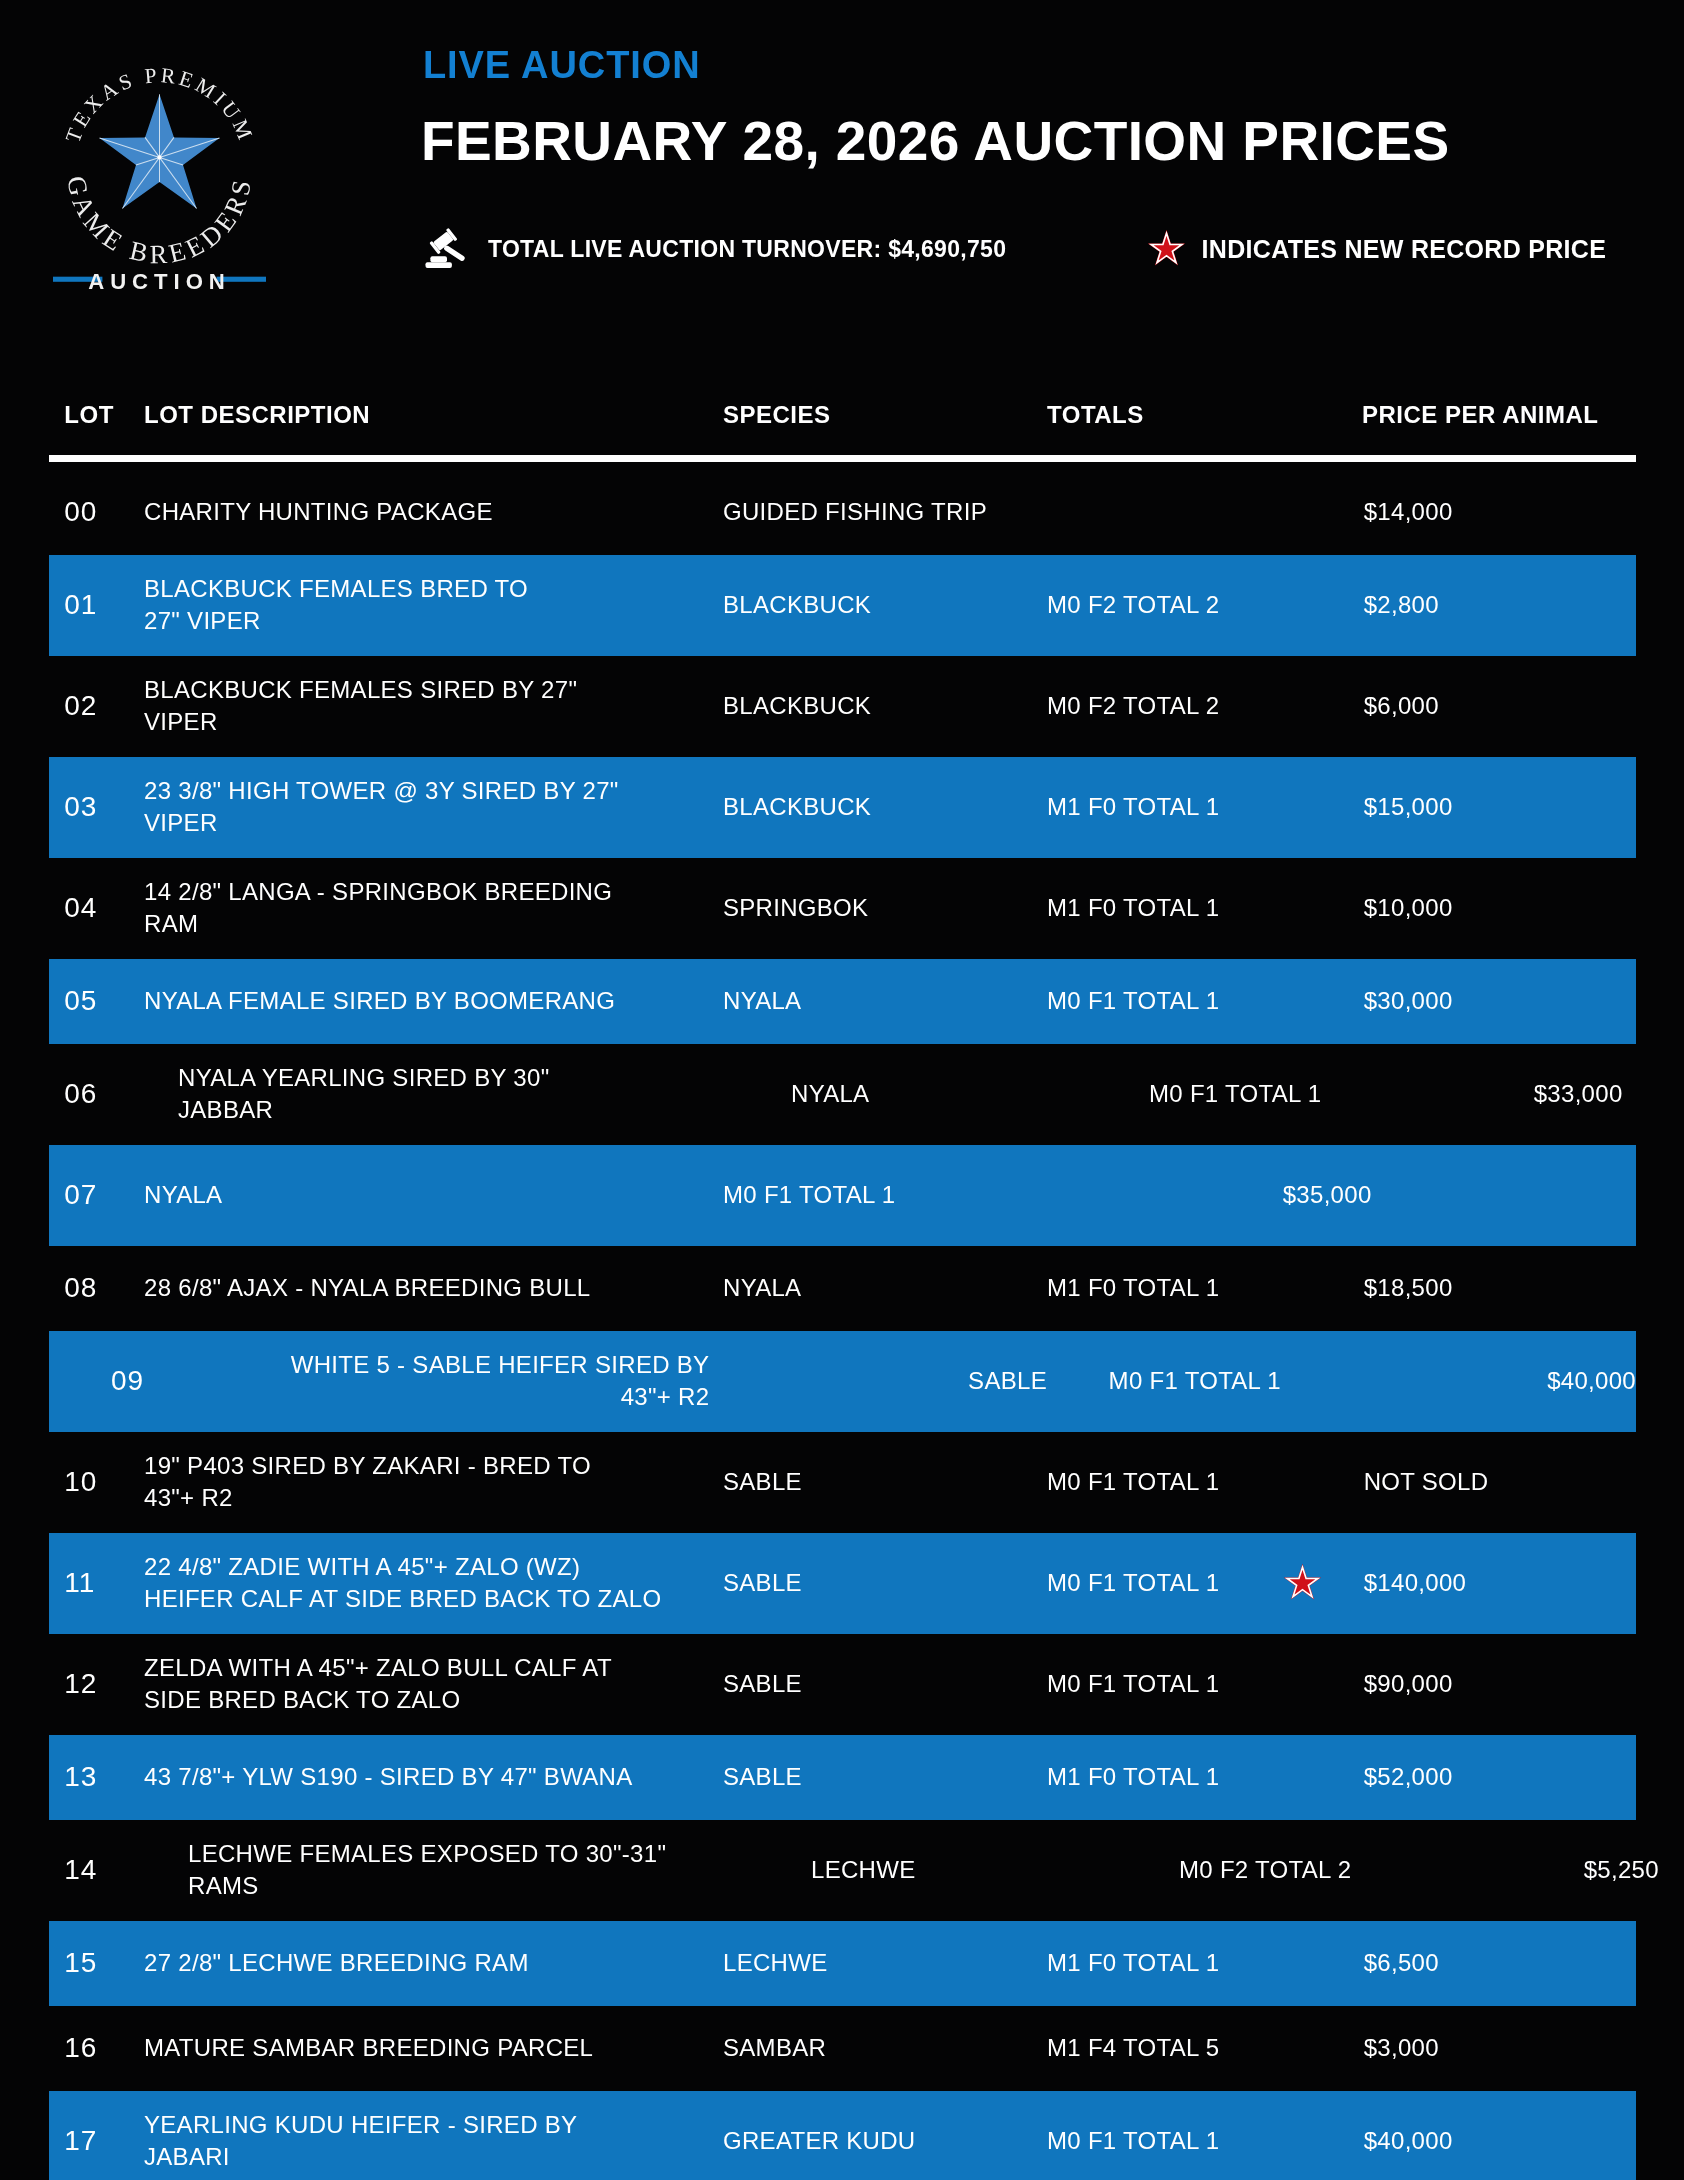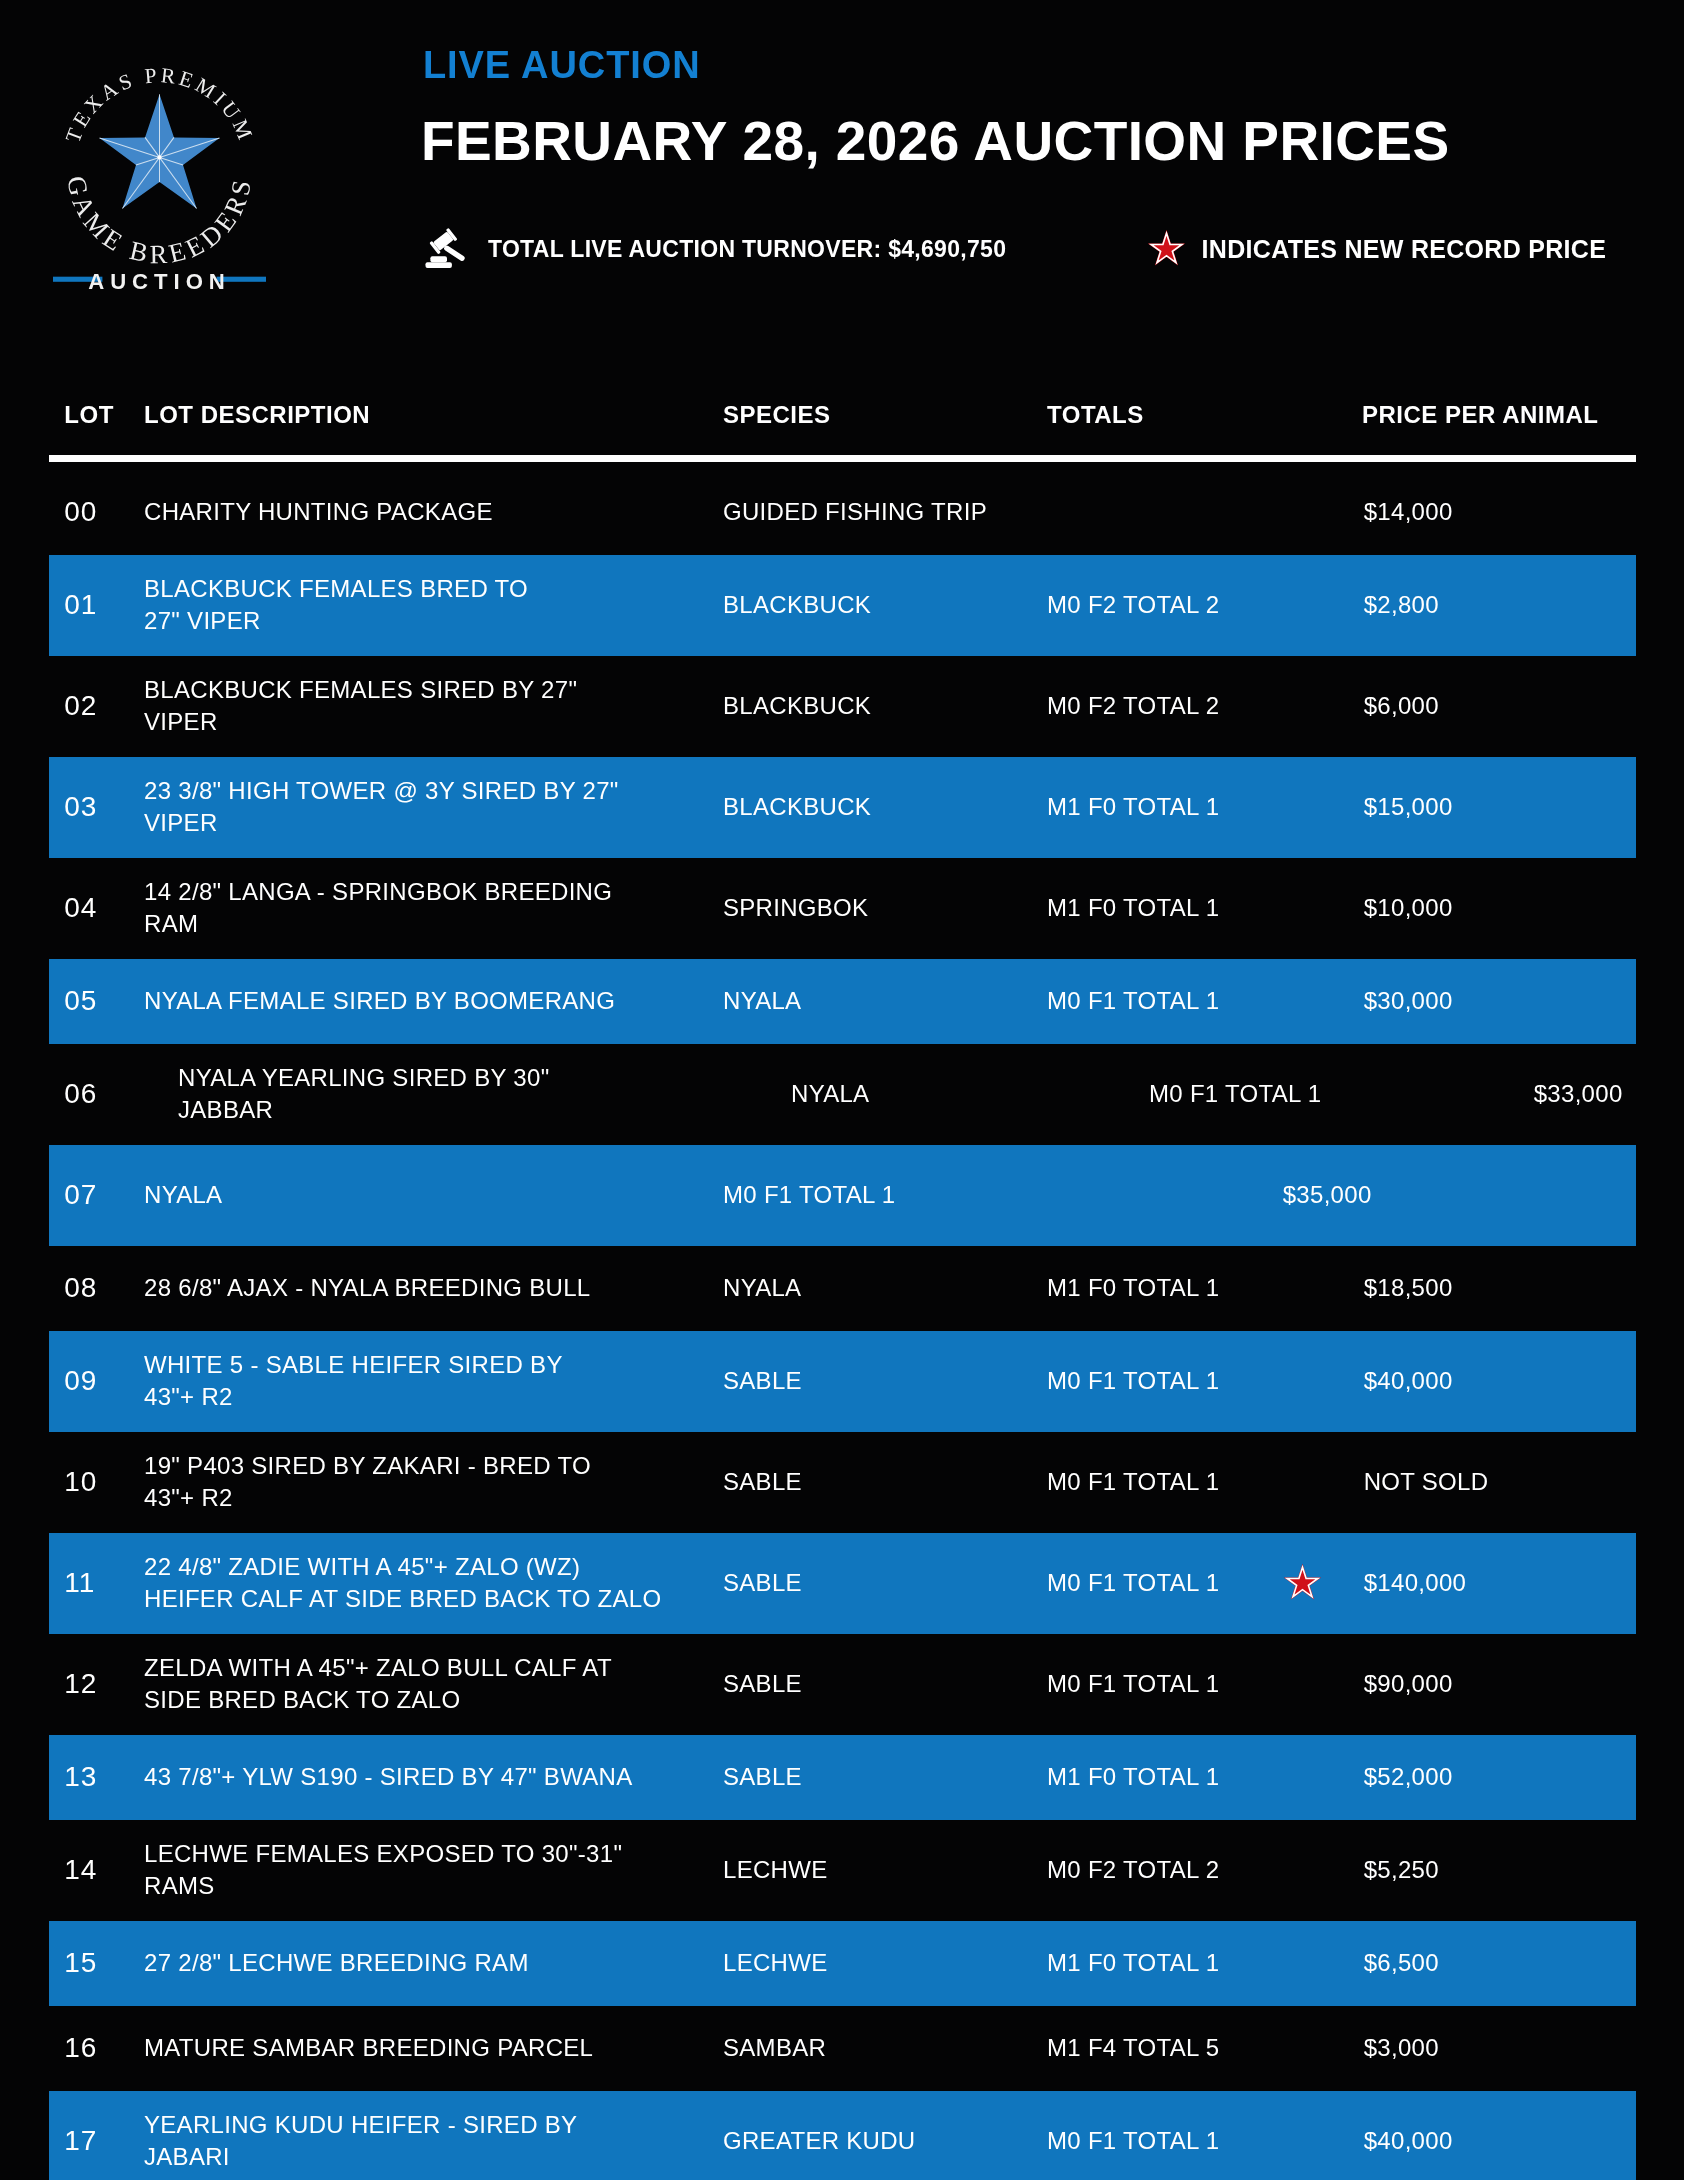--- a/index.html
+++ b/index.html
@@ -269,21 +269,21 @@
     <div class="cell totals">M1 F0 TOTAL 1</div>
     <div class="cell starcell">
       <svg class="record-star" viewBox="0 0 48 48" style="visibility: hidden;">
         <polygon points="24,2 28.9,17.2 44.9,17.2 32,26.6 36.9,41.8 24,32.4 11.1,41.8 16,26.6 3.1,17.2 19.1,17.2" fill="#d01119"></polygon>
         <polygon points="24,2 28.9,17.2 44.9,17.2 32,26.6 36.9,41.8 24,32.4 11.1,41.8 16,26.6 3.1,17.2 19.1,17.2" fill="none" stroke="#ffffff" stroke-width="2.2" transform="translate(24 24) scale(0.82) translate(-24 -24)"></polygon>
       </svg>
     </div>
     <div class="cell price">$18,500</div>
   </div>
 
-  <div class="row grid-cols highlight" style="height: 101px;">
+  <div class="row grid-cols highlight" style="height: 101px; text-align: right;">
     <div class="cell lot">09</div>
     <div class="cell desc">
             <div>WHITE 5 - SABLE HEIFER SIRED BY</div>
             <div>43"+ R2</div>
           </div>
     <div class="cell species">SABLE</div>
     <div class="cell totals">M0 F1 TOTAL 1</div>
     <div class="cell starcell">
       <svg class="record-star" viewBox="0 0 48 48" style="visibility: hidden;">
         <polygon points="24,2 28.9,17.2 44.9,17.2 32,26.6 36.9,41.8 24,32.4 11.1,41.8 16,26.6 3.1,17.2 19.1,17.2" fill="#d01119"></polygon>
@@ -353,21 +353,21 @@
     <div class="cell totals">M1 F0 TOTAL 1</div>
     <div class="cell starcell">
       <svg class="record-star" viewBox="0 0 48 48" style="visibility: hidden;">
         <polygon points="24,2 28.9,17.2 44.9,17.2 32,26.6 36.9,41.8 24,32.4 11.1,41.8 16,26.6 3.1,17.2 19.1,17.2" fill="#d01119"></polygon>
         <polygon points="24,2 28.9,17.2 44.9,17.2 32,26.6 36.9,41.8 24,32.4 11.1,41.8 16,26.6 3.1,17.2 19.1,17.2" fill="none" stroke="#ffffff" stroke-width="2.2" transform="translate(24 24) scale(0.82) translate(-24 -24)"></polygon>
       </svg>
     </div>
     <div class="cell price">$52,000</div>
   </div>
 
-  <div class="row grid-cols" style="height: 101px;">
+  <div class="row grid-cols" style="height: 101px; gap: 44px;">
     <div class="cell lot">14</div>
     <div class="cell desc">
             <div>LECHWE FEMALES EXPOSED TO 30"-31"</div>
             <div>RAMS</div>
           </div>
     <div class="cell species">LECHWE</div>
     <div class="cell totals">M0 F2 TOTAL 2</div>
     <div class="cell starcell">
       <svg class="record-star" viewBox="0 0 48 48" style="visibility: hidden;">
         <polygon points="24,2 28.9,17.2 44.9,17.2 32,26.6 36.9,41.8 24,32.4 11.1,41.8 16,26.6 3.1,17.2 19.1,17.2" fill="#d01119"></polygon>

